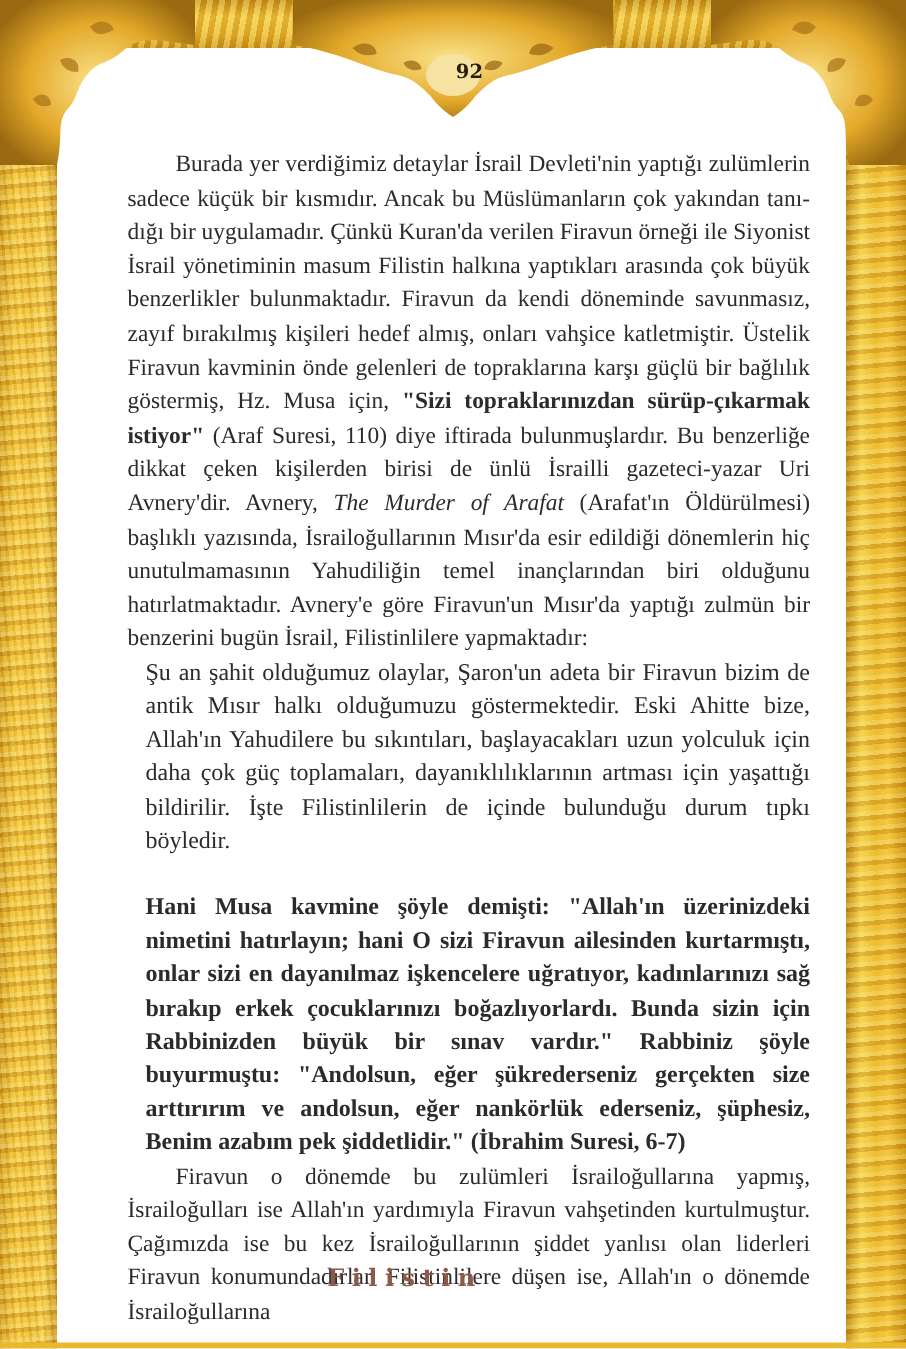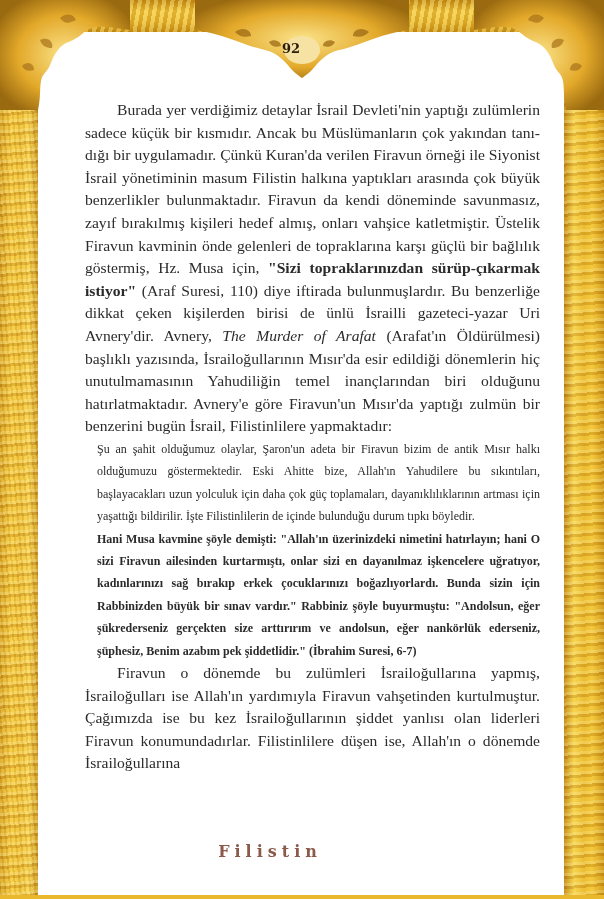--- a/index.html
+++ b/index.html
@@ -27,35 +27,35 @@
       linear-gradient(180deg, #c48a10 0%, #f3c83c 35%, #e9b82c 70%, #c89012 100%);
   }
   .frame-bottom { left: 0; bottom: 0; width: 604px; height: 4px; background: #e9b82c; }
 
   .corner { position: absolute; width: 130px; height: 110px; }
   .corner.tl { left: 0; top: 0; }
   .corner.tr { right: 0; top: 0; transform: scaleX(-1); }
   .medallion-wrap { position: absolute; left: 195px; top: 0; width: 214px; height: 78px; }
 
   .page-number {
-    position: absolute; left: 282px; top: 41px; width: 40px; text-align: left;
+    position: absolute; left: 282px; top: 41px; width: 40px; text-align: right;
     font-family: "DejaVu Serif", serif; font-weight: bold; font-size: 13px; color: #2a1c08;
   }
 
   .content {
     position: absolute; left: 85px; top: 99px; width: 455px;
     font-size: 15.6px; line-height: 22.6px; color: #2b2b2b;
     text-align: justify; hyphens: manual;
   }
   .content p { margin: 0; text-indent: 32px; }
   .content .quote {
     margin: 0 0 0 12px; text-indent: 0;
-    font-size: 12px; line-height: 22.4px;
+    font-size: 16px; line-height: 22.4px;
   }
-  .content .quote.bold { font-weight: bold; }
+  .content .quote.bold { font-weight: bold; margin-top: 22px; }
   .content b { font-weight: bold; }
   .content i { }
 
   .footer-title {
     position: absolute; left: 0; width: 540px; top: 842px; text-align: center;
     font-family: "DejaVu Serif", serif; font-weight: bold; font-size: 16px;
     letter-spacing: 5px; color: #8a5a4a;
   }
 </style>
 </head>

